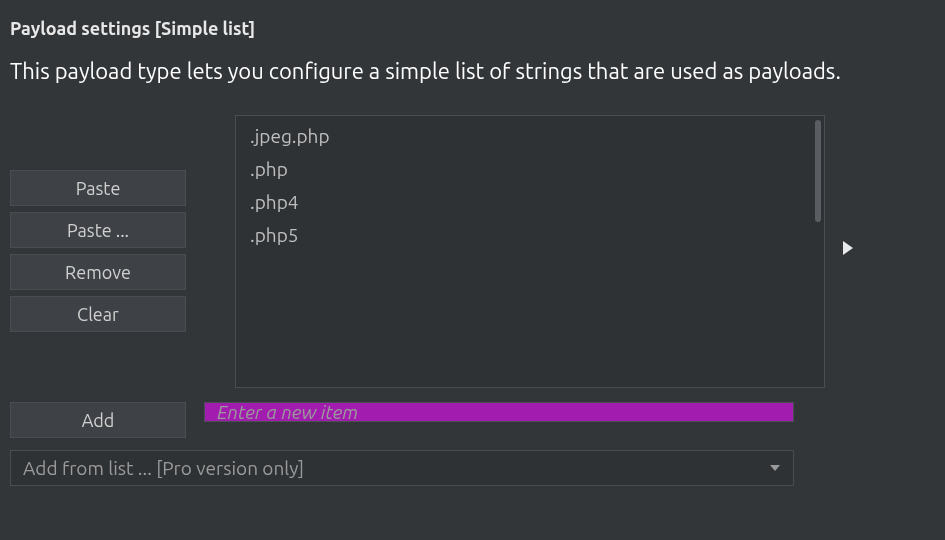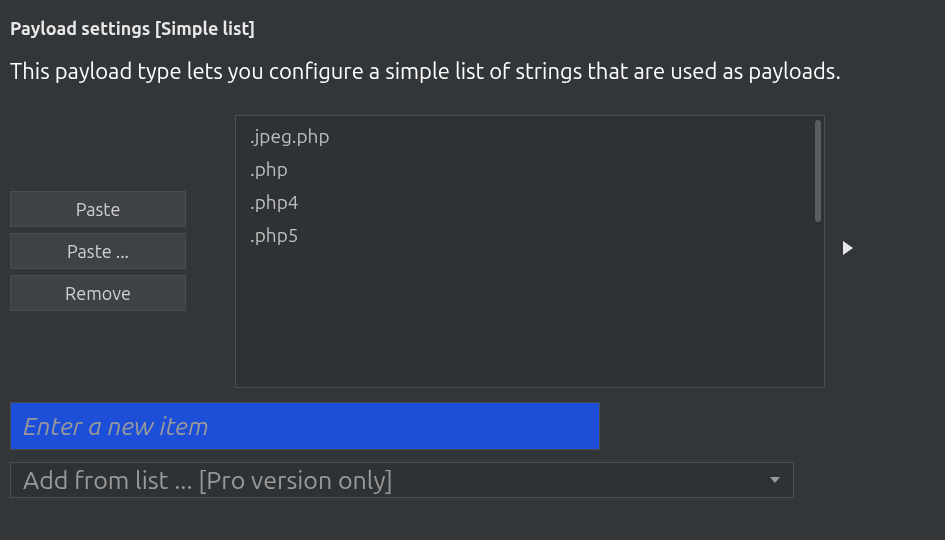--- a/index.html
+++ b/index.html
@@ -95,40 +95,40 @@
       border-left: 10px solid #e8e8e8;
       cursor: pointer;
     }
     .add-row {
       display: flex;
       gap: 18px;
       margin-bottom: 12px;
     }
     .new-item-input {
       width: 590px;
-      height: 48px;
-      background: #1d4ed8;
+      height: 20px;
+      background: #a21caf;
       border: 1px solid #4a4d51;
       color: #c9c9c9;
-      font-size: 25px;
+      font-size: 19px;
       font-style: italic;
       padding: 0 12px;
       font-family: inherit;
     }
     .new-item-input::placeholder {
       color: #9a9a9a;
       font-style: italic;
     }
     .dropdown {
       width: 784px;
       height: 36px;
       background: #2f3235;
       border: 1px solid #4a4d51;
       color: #9a9a9a;
-      font-size: 25px;
+      font-size: 19px;
       padding: 0 12px;
       display: flex;
       align-items: center;
       justify-content: space-between;
       cursor: pointer;
     }
     .chevron-down {
       width: 12px;
       height: 8px;
       position: relative;
@@ -150,36 +150,38 @@
 
 <div class="title">Payload settings [Simple list]</div>
 
 <div class="description">This payload type lets you configure a simple list of strings that are used as payloads.</div>
 
 <div class="main-row">
   <div class="button-col">
     <button class="btn">Paste</button>
     <button class="btn">Paste ...</button>
     <button class="btn">Remove</button>
+    <button class="btn">Clear</button>
   </div>
 
   <div class="list-wrap">
     <div class="list-box">
       <div class="list-inner">
         <div class="list-item">.jpeg.php</div>
         <div class="list-item">.php</div>
         <div class="list-item">.php4</div>
         <div class="list-item">.php5</div>
       </div>
       <div class="scrollbar"></div>
     </div>
     <div class="expand-arrow"></div>
   </div>
 </div>
 
 <div class="add-row">
+  <button class="btn">Add</button>
   <input class="new-item-input" type="text" placeholder="Enter a new item" style="">
 </div>
 
 <div class="dropdown">
   <span>Add from list ... [Pro version only]</span>
   <span class="chevron-down"></span>
 </div>
 
 </body></html>

